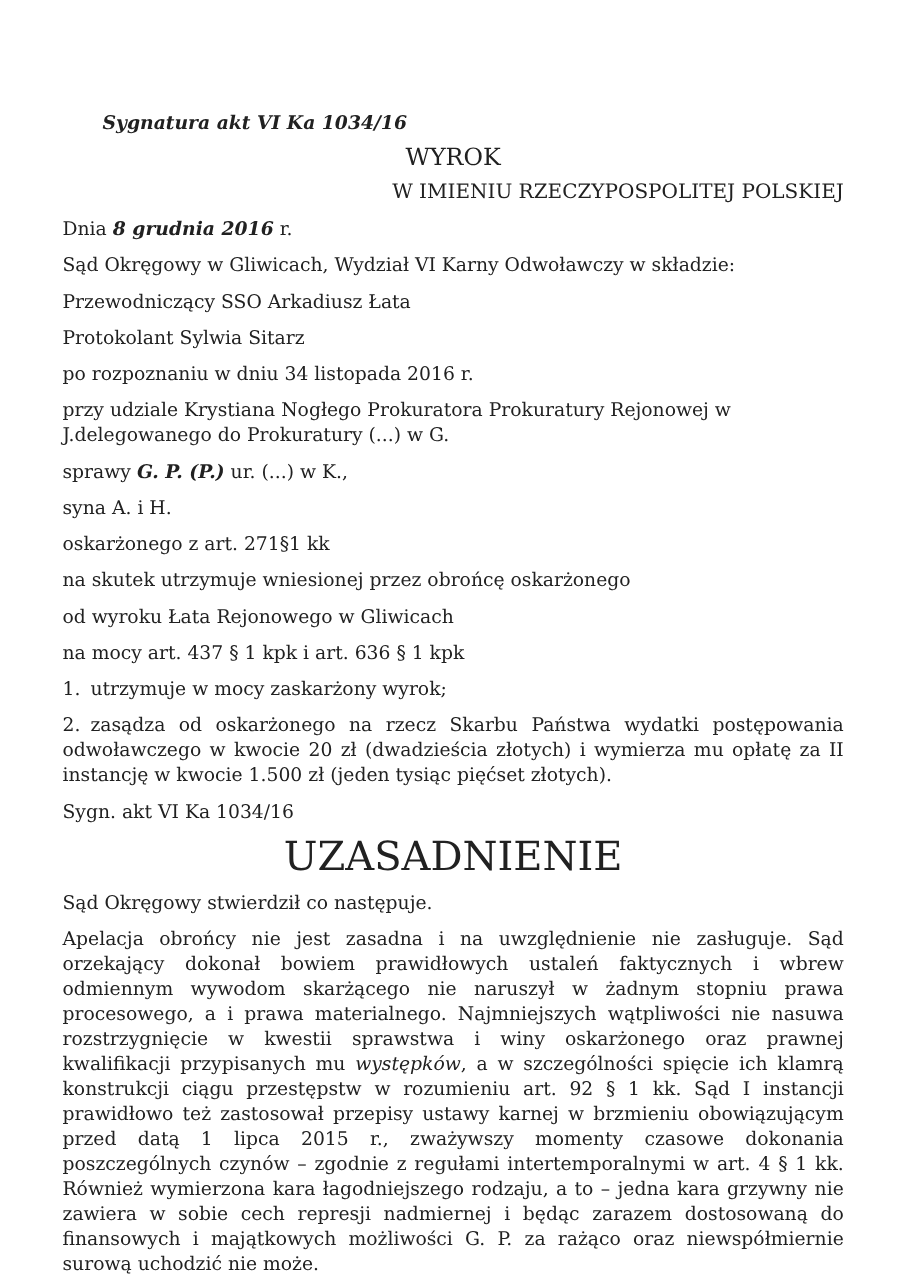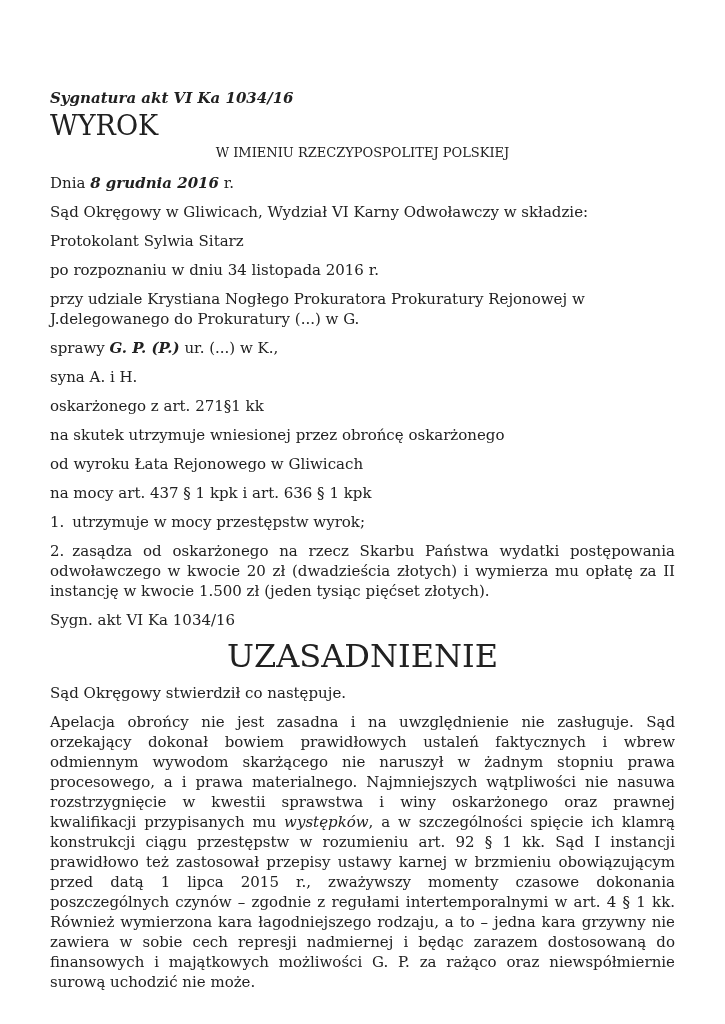--- a/index.html
+++ b/index.html
@@ -23,30 +23,32 @@
   }
   p {
     font-size: 15px;
     line-height: 20px;
     margin: 0 0 9px 0;
   }
   .sig {
     font-weight: bold;
     font-style: italic;
     margin-bottom: 2px;
+    margin-left: 32px;
   }
   .title {
-    font-size: 27px;
+    font-size: 19px;
     line-height: 32px;
+    text-align: center;
     font-weight: normal;
   }
   .subtitle {
-    font-size: 13px;
+    font-size: 16px;
     line-height: 22px;
-    text-align: center;
+    text-align: right;
     font-weight: normal;
     margin-bottom: 9px;
   }
   .bi {
     font-weight: bold;
     font-style: italic;
     text-align: right;
   }
   .it {
     font-style: italic;
@@ -75,33 +77,34 @@
 <div class="page">
 
   <p class="sig">Sygnatura akt VI Ka 1034/16</p>
 
   <div class="title">WYROK</div>
   <div class="subtitle">W IMIENIU RZECZYPOSPOLITEJ POLSKIEJ</div>
 
   <p><span>Dnia </span><span class="bi">8 grudnia 2016</span><span> r.</span></p>
 
   <p>Sąd Okręgowy w Gliwicach, Wydział VI Karny Odwoławczy w składzie:</p>
+  <p>Przewodniczący SSO Arkadiusz Łata</p>
   <p>Protokolant Sylwia Sitarz</p>
   <p>po rozpoznaniu w dniu 34 listopada 2016 r.</p>
   <p>przy udziale Krystiana Nogłego Prokuratora Prokuratury Rejonowej w J.delegowanego do Prokuratury (...) w G.</p>
 
   <p><span>sprawy </span><span class="bi">G. P. (P.)</span><span> ur. (...) w K.,</span></p>
 
   <p>syna A. i H.</p>
   <p>oskarżonego z art. 271§1 kk</p>
   <p>na skutek utrzymuje wniesionej przez obrońcę oskarżonego</p>
   <p>od wyroku Łata Rejonowego w Gliwicach</p>
   <p>na mocy art. 437 § 1 kpk i art. 636 § 1 kpk</p>
 
-  <p><span class="r-num">1.</span><span>utrzymuje w mocy przestępstw wyrok;</span></p>
+  <p><span class="r-num">1.</span><span>utrzymuje w mocy zaskarżony wyrok;</span></p>
 
   <p class="just"><span class="r-num">2.</span><span>zasądza od oskarżonego na rzecz Skarbu Państwa wydatki postępowania odwoławczego w kwocie 20 zł (dwadzieścia złotych) i wymierza mu opłatę za II instancję w kwocie 1.500 zł (jeden tysiąc pięćset złotych).</span></p>
 
   <p>Sygn. akt VI Ka 1034/16</p>
 
   <div class="section-heading">UZASADNIENIE</div>
 
   <p>Sąd Okręgowy stwierdził co następuje.</p>
 
   <p class="just body-p"><span>Apelacja obrońcy nie jest zasadna i na uwzględnienie nie zasługuje. Sąd orzekający dokonał bowiem prawidłowych ustaleń faktycznych i wbrew odmiennym wywodom skarżącego nie naruszył w żadnym stopniu prawa procesowego, a i prawa materialnego. Najmniejszych wątpliwości nie nasuwa rozstrzygnięcie w kwestii sprawstwa i winy oskarżonego oraz prawnej kwalifikacji przypisanych mu </span><span class="it">występków</span><span>, a w szczególności spięcie ich klamrą konstrukcji ciągu przestępstw w rozumieniu art. 92 § 1 kk. Sąd I instancji prawidłowo też zastosował przepisy ustawy karnej w brzmieniu obowiązującym przed datą 1 lipca 2015 r., zważywszy momenty czasowe dokonania poszczególnych czynów – zgodnie z regułami intertemporalnymi w art. 4 § 1 kk. Również wymierzona kara łagodniejszego rodzaju, a to – jedna kara grzywny nie zawiera w sobie cech represji nadmiernej i będąc zarazem dostosowaną do finansowych i majątkowych możliwości G. P. za rażąco oraz niewspółmiernie surową uchodzić nie może.</span></p>

